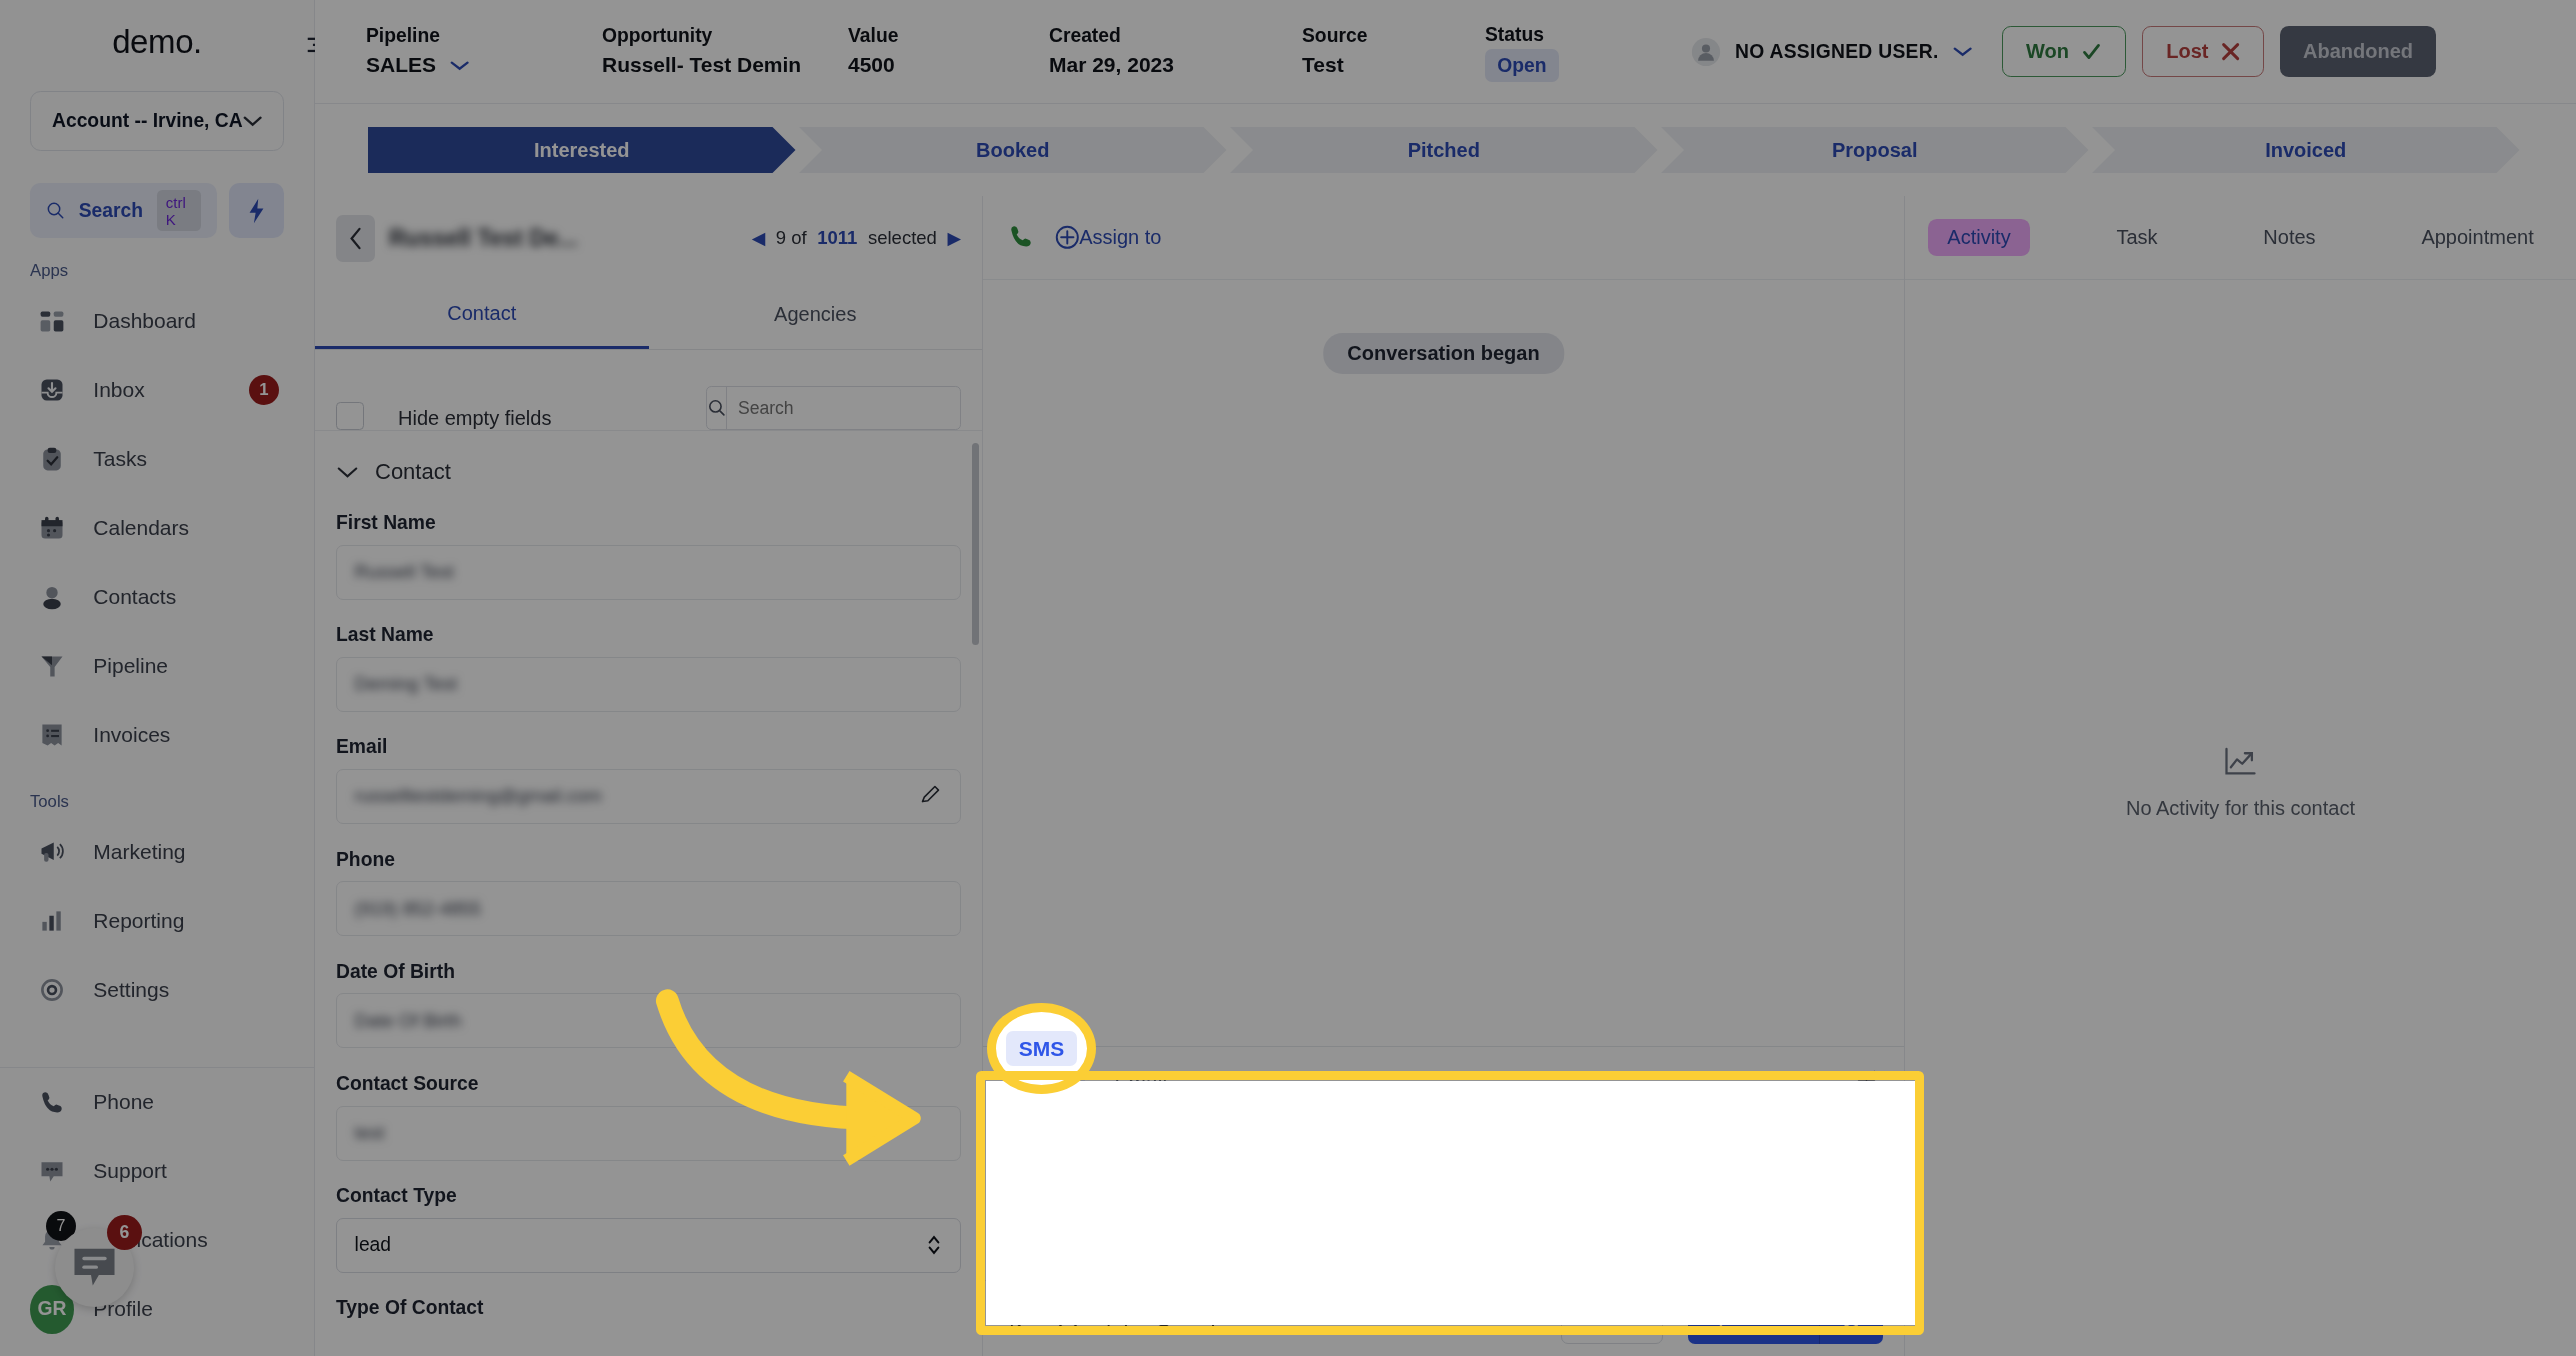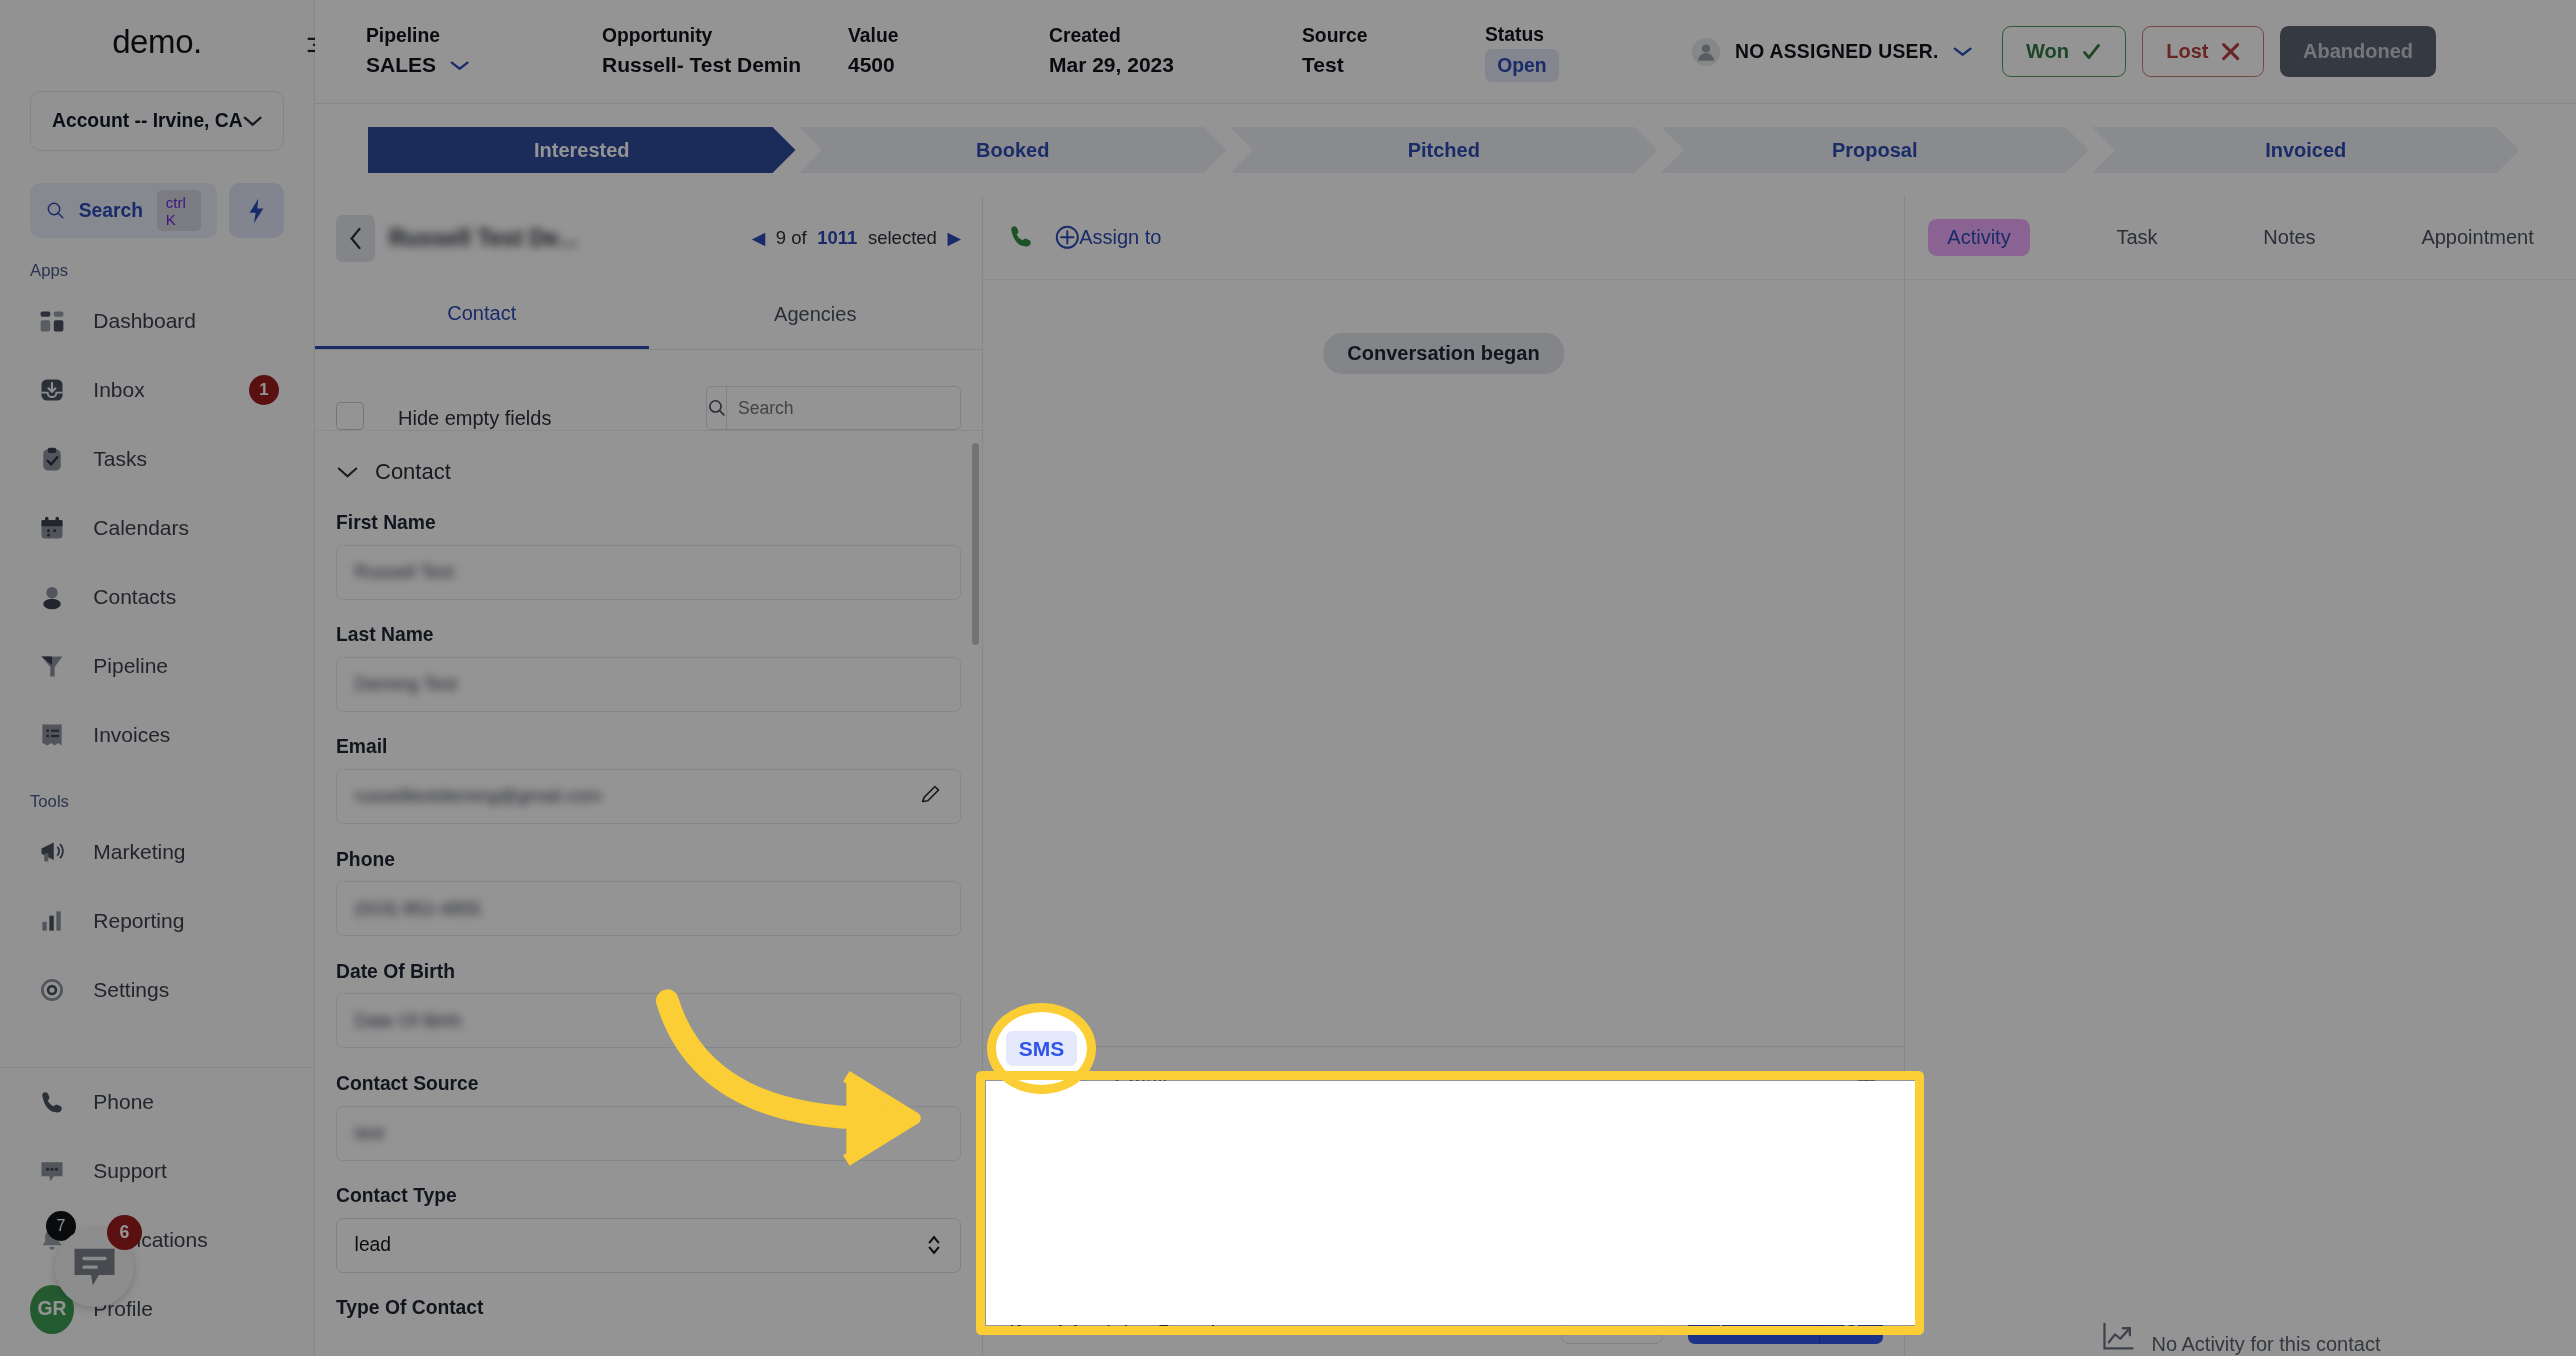--- a/index.html
+++ b/index.html
@@ -318,21 +318,21 @@
   }
   .rp-tabs {
     height: 84px; display: flex; align-items: center; padding: 0 23px;
     border-bottom: 0.9px solid #edeff3; justify-content: space-between;
   }
   .rp-tab {
     font-size: 20px; color: #4b5160; padding: 7px 19.3px; border-radius: 8.8px; cursor: pointer;
   }
   .rp-tab.active { background: #f0abfc; color: #2d4bb5; font-weight: 400; }
   .rp-empty {
-    flex: 1; display: flex; align-items: flex-end;
+    flex: 1; display: flex; flex-direction: column; align-items: center;
     justify-content: center; gap: 16px; margin-top: -70px;
   }
   .rp-empty .t { font-size: 20px; color: #5b616d; }
 
   
   #annotations { position: absolute; inset: 0; z-index: 60; pointer-events: none; }
   #hl-ellipse {
     position: absolute; left: 987px; top: 1003px;
     width: 109px; height: 91px; border-radius: 50%;
     border: 9.7px solid #fbce35; background: #ffffff; z-index: 61;

